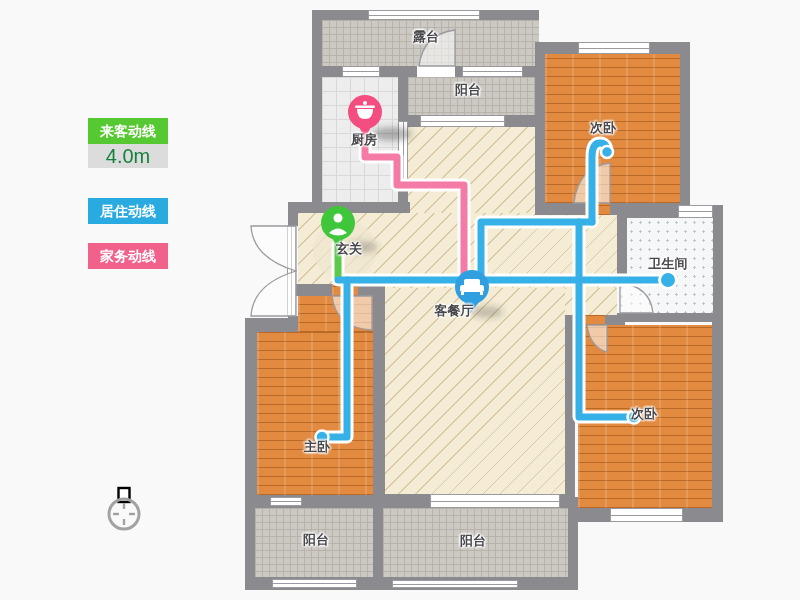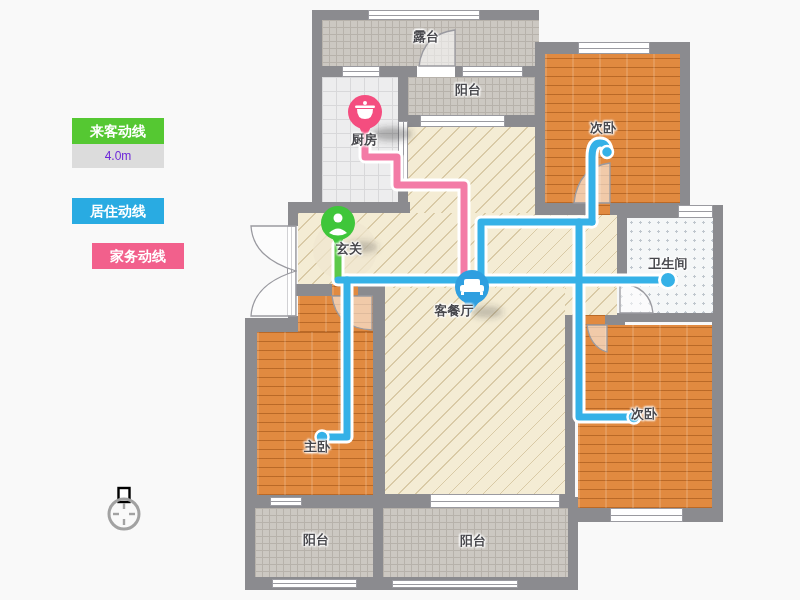--- a/index.html
+++ b/index.html
@@ -27,23 +27,23 @@
   .floor-hatch{position:absolute;background-color:#f4ecd4;
     background-image:repeating-linear-gradient(135deg, rgba(176,150,95,0.40) 0 1px, rgba(0,0,0,0) 1px 12px);}
   .window{position:absolute;background:#fff;border:1px solid #9a9aa0;box-sizing:border-box;
     background-image:linear-gradient(#9a9aa0,#9a9aa0);background-size:100% 1px;
     background-position:center;background-repeat:no-repeat;}
   .window-v{background-size:1px 100%;}
   .gap{position:absolute;background:#fff;}
   .room-label{position:absolute;transform:translate(-50%,-50%);font-size:13px;font-weight:bold;
     color:#47474c;white-space:nowrap;
     text-shadow:0 0 3px #fff,0 0 3px #fff,0 0 3px #fff,1px 1px 2px #fff,-1px -1px 2px #fff;}
-  .legend-item{position:absolute;left:72px;width:92px;}
+  .legend-item{position:absolute;left:88px;width:80px;}
   .legend-head{height:26px;line-height:26px;text-align:center;color:#fff;font-weight:bold;font-size:14px;}
-  .legend-body{height:24px;line-height:24px;text-align:center;color:#6d28d9;font-size:12px;background:#dcdcdc;}
+  .legend-body{height:24px;line-height:24px;text-align:center;color:#15803d;font-size:20px;background:#dcdcdc;}
   svg{position:absolute;left:0;top:0;}
 </style>
 </head>
 <body>
 
 <div id="app">
 
   <div class="floor-tile" style="left:322px;top:20px;width:217px;height:46px;"></div>
   <div class="floor-tile" style="left:408px;top:77px;width:127px;height:38px;"></div>
   <div class="floor-kitchen" style="left:322px;top:77px;width:76px;height:136px;"></div>
@@ -212,17 +212,17 @@
   <div class="room-label" style="left:316px;top:540px;">阳台</div>
   <div class="room-label" style="left:473px;top:541px;">阳台</div>
 
   <div class="legend-item" style="top:118px;">
     <div class="legend-head" style="background:#55c832;">来客动线</div>
     <div class="legend-body">4.0m</div>
   </div>
   <div class="legend-item" style="top:182px;">
     <div class="legend-head" style="background:#29abe2;margin-top:16px;">居住动线</div>
   </div>
-  <div class="legend-item" style="top:243px;margin-left:20px;">
+  <div class="legend-item" style="top:243px;">
     <div class="legend-head" style="background:#f2608c;">家务动线</div>
   </div>
 
 </div>
 
 </body></html>

